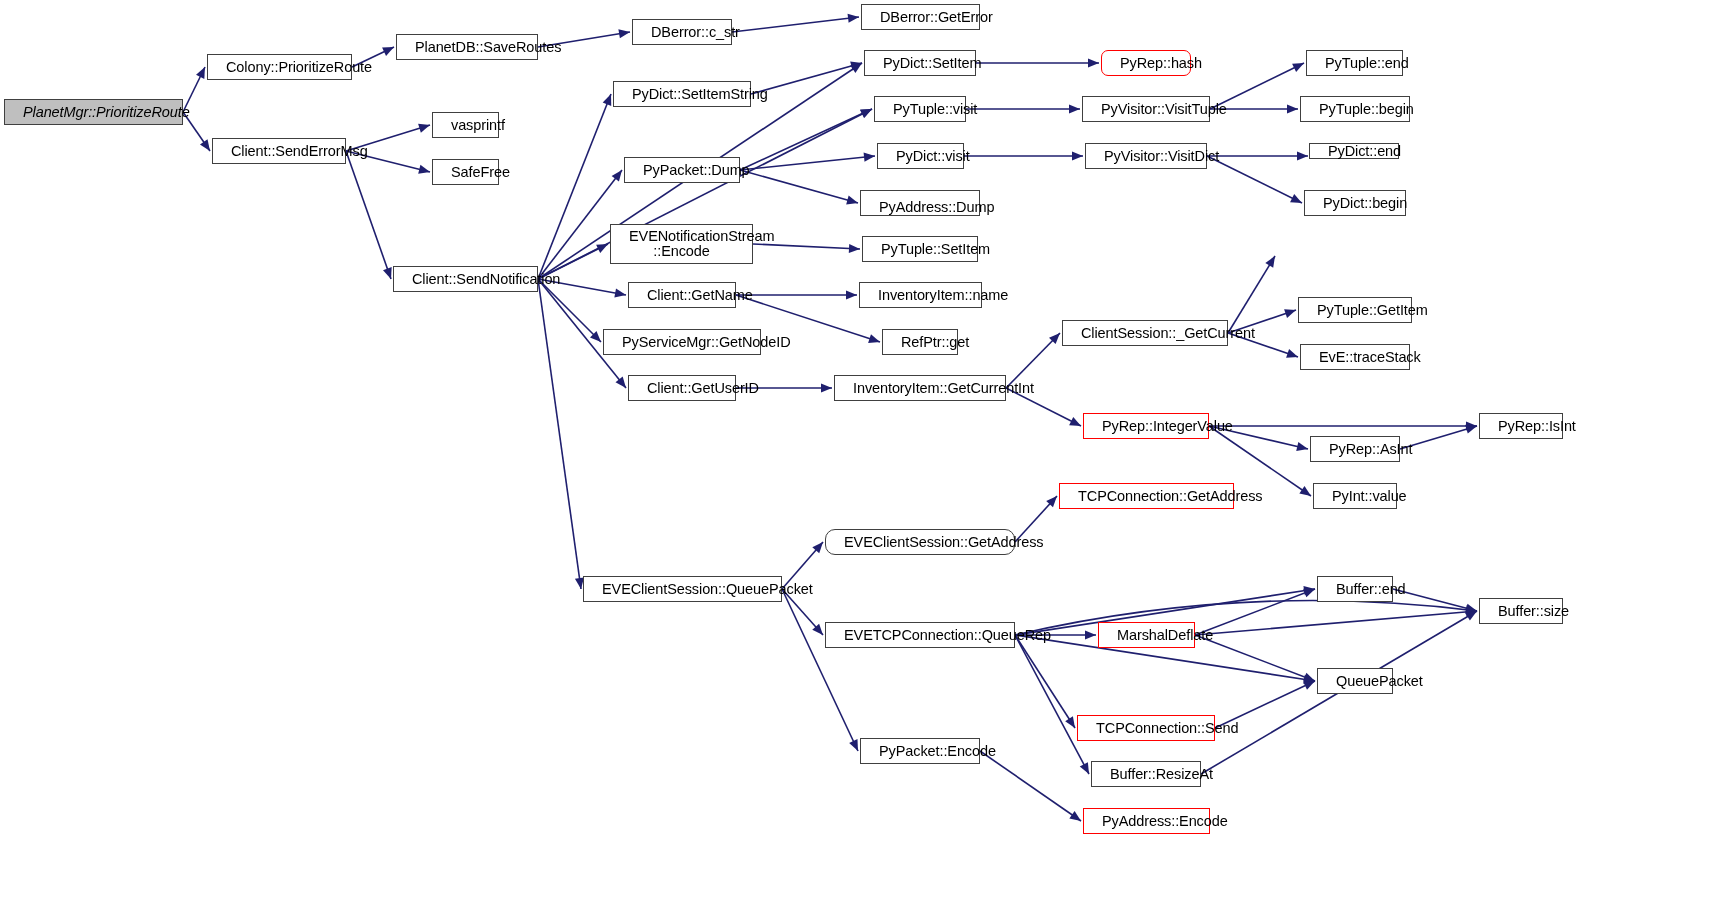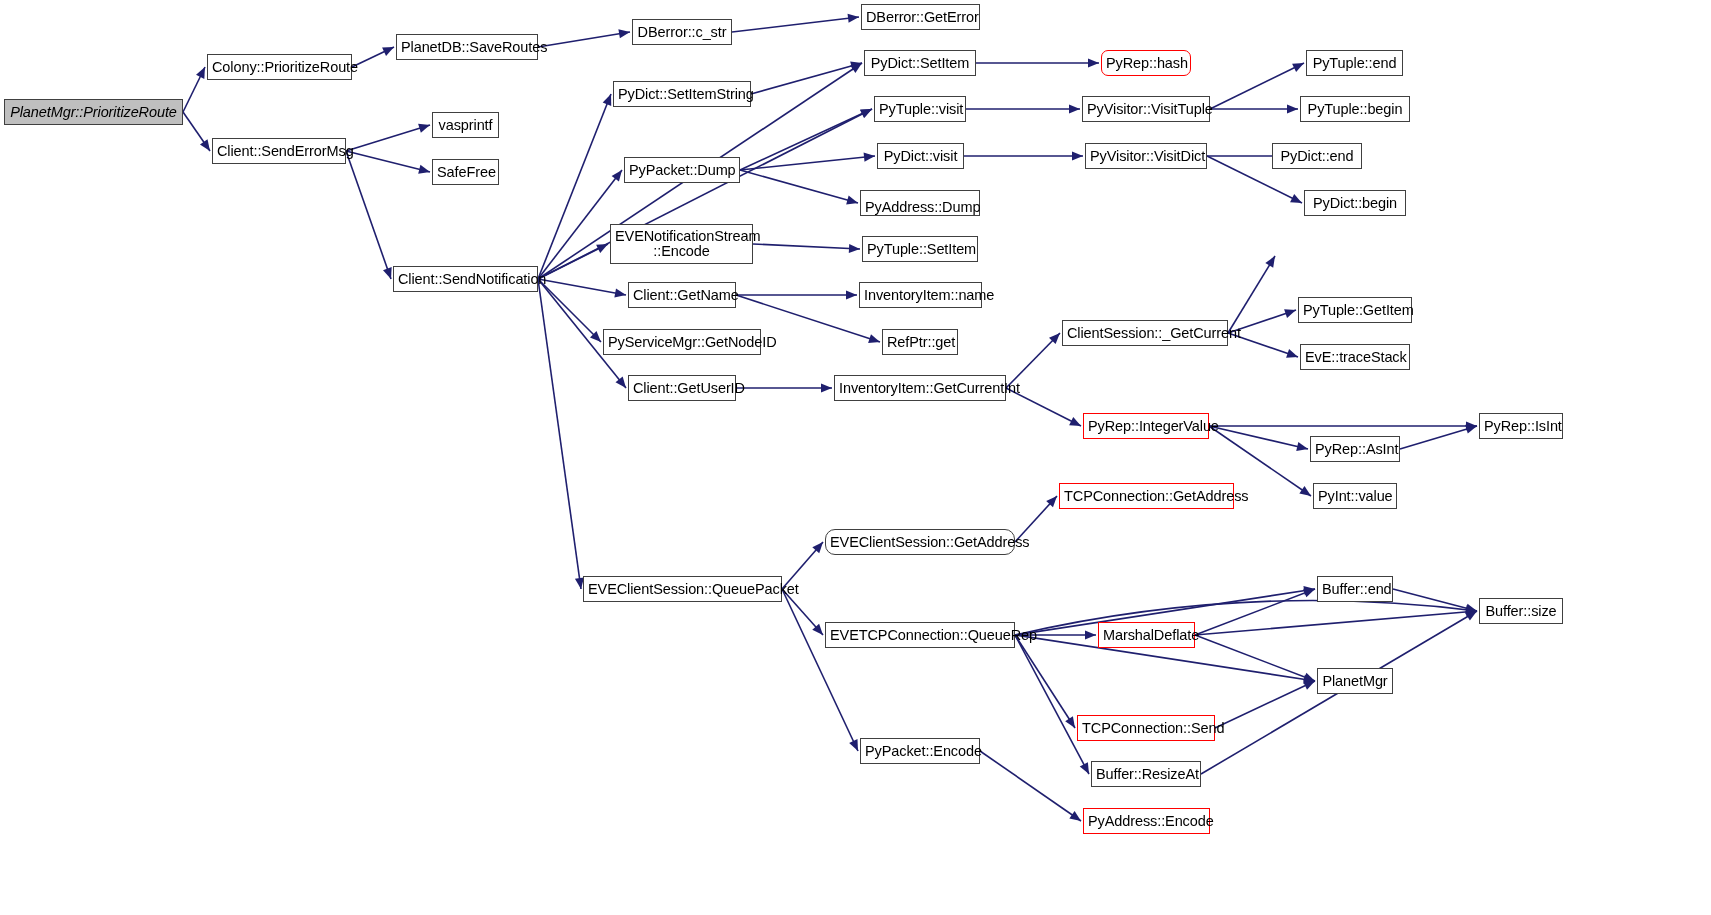--- a/index.html
+++ b/index.html
@@ -31,21 +31,21 @@
     align-items: center;
     justify-content: center;
     text-align: center;
     background: #ffffff;
     border: 1px solid #404040;
     color: #000000;
     font-size: 14.5px;
     line-height: 15px;
     letter-spacing: -0.1px;
     white-space: pre-line;
-    padding: 0 4px;
+    padding: 0 18px;
     z-index: 2;
   }
   .node.red {
     border-color: #ff0000;
   }
   .node.root {
     background: #bfbfbf;
     border-color: #404040;
   }
   .node-label {
@@ -303,21 +303,21 @@
     <div class="node" style="left: 864px; top: 50px; width: 112px; height: 26px;"><span class="node-label">PyDict::SetItem</span></div>
     <div class="node red" style="left: 1101px; top: 50px; width: 90px; height: 26px; border-radius: 7px;"><span class="node-label">PyRep::hash</span></div>
     <div class="node" style="left: 624px; top: 157px; width: 116px; height: 26px;"><span class="node-label">PyPacket::Dump</span></div>
     <div class="node" style="left: 874px; top: 96px; width: 92px; height: 26px;"><span class="node-label">PyTuple::visit</span></div>
     <div class="node" style="left: 877px; top: 143px; width: 87px; height: 26px;"><span class="node-label">PyDict::visit</span></div>
     <div class="node" style="left: 860px; top: 190px; width: 120px; height: 26px; align-items: flex-end;"><span class="node-label">PyAddress::Dump</span></div>
     <div class="node" style="left: 1082px; top: 96px; width: 128px; height: 26px;"><span class="node-label">PyVisitor::VisitTuple</span></div>
     <div class="node" style="left: 1085px; top: 143px; width: 122px; height: 26px;"><span class="node-label">PyVisitor::VisitDict</span></div>
     <div class="node" style="left: 1306px; top: 50px; width: 97px; height: 26px;"><span class="node-label">PyTuple::end</span></div>
     <div class="node" style="left: 1300px; top: 96px; width: 110px; height: 26px;"><span class="node-label">PyTuple::begin</span></div>
-    <div class="node" style="left: 1272px; top: 143px; width: 90px; height: 26px;"><span class="node-label">PyDict::end</span></div>
+    <div class="node" style="left: 1309px; top: 143px; width: 90px; height: 16px;"><span class="node-label">PyDict::end</span></div>
     <div class="node" style="left: 1304px; top: 190px; width: 102px; height: 26px;"><span class="node-label">PyDict::begin</span></div>
     <div class="node" style="left: 393px; top: 266px; width: 145px; height: 26px;"><span class="node-label">Client::SendNotification</span></div>
     <div class="node" style="left: 610px; top: 224px; width: 143px; height: 40px;"><span class="node-label">EVENotificationStream
 ::Encode</span></div>
     <div class="node" style="left: 628px; top: 282px; width: 108px; height: 26px;"><span class="node-label">Client::GetName</span></div>
     <div class="node" style="left: 603px; top: 329px; width: 158px; height: 26px;"><span class="node-label">PyServiceMgr::GetNodeID</span></div>
     <div class="node" style="left: 628px; top: 375px; width: 108px; height: 26px;"><span class="node-label">Client::GetUserID</span></div>
     <div class="node" style="left: 862px; top: 236px; width: 116px; height: 26px;"><span class="node-label">PyTuple::SetItem</span></div>
     <div class="node" style="left: 859px; top: 282px; width: 123px; height: 26px;"><span class="node-label">InventoryItem::name</span></div>
     <div class="node" style="left: 882px; top: 329px; width: 76px; height: 26px;"><span class="node-label">RefPtr::get</span></div>
@@ -328,19 +328,19 @@
     <div class="node red" style="left: 1083px; top: 413px; width: 126px; height: 26px;"><span class="node-label">PyRep::IntegerValue</span></div>
     <div class="node" style="left: 1310px; top: 436px; width: 90px; height: 26px;"><span class="node-label">PyRep::AsInt</span></div>
     <div class="node" style="left: 1313px; top: 483px; width: 84px; height: 26px;"><span class="node-label">PyInt::value</span></div>
     <div class="node" style="left: 1479px; top: 413px; width: 84px; height: 26px;"><span class="node-label">PyRep::IsInt</span></div>
     <div class="node red" style="left: 1059px; top: 483px; width: 175px; height: 26px;"><span class="node-label">TCPConnection::GetAddress</span></div>
     <div class="node" style="left: 825px; top: 529px; width: 190px; height: 26px; border-radius: 10px;"><span class="node-label">EVEClientSession::GetAddress</span></div>
     <div class="node" style="left: 583px; top: 576px; width: 199px; height: 26px;"><span class="node-label">EVEClientSession::QueuePacket</span></div>
     <div class="node" style="left: 825px; top: 622px; width: 190px; height: 26px;"><span class="node-label">EVETCPConnection::QueueRep</span></div>
     <div class="node red" style="left: 1098px; top: 622px; width: 97px; height: 26px;"><span class="node-label">MarshalDeflate</span></div>
     <div class="node" style="left: 1317px; top: 576px; width: 76px; height: 26px;"><span class="node-label">Buffer::end</span></div>
-    <div class="node" style="left: 1317px; top: 668px; width: 76px; height: 26px;"><span class="node-label">PlanetMgr</span></div>
+    <div class="node" style="left: 1317px; top: 668px; width: 76px; height: 26px;"><span class="node-label">QueuePacket</span></div>
     <div class="node red" style="left: 1077px; top: 715px; width: 138px; height: 26px;"><span class="node-label">TCPConnection::Send</span></div>
     <div class="node" style="left: 1479px; top: 598px; width: 84px; height: 26px;"><span class="node-label">Buffer::size</span></div>
     <div class="node" style="left: 860px; top: 738px; width: 120px; height: 26px;"><span class="node-label">PyPacket::Encode</span></div>
     <div class="node" style="left: 1091px; top: 761px; width: 110px; height: 26px;"><span class="node-label">Buffer::ResizeAt</span></div>
     <div class="node red" style="left: 1083px; top: 808px; width: 127px; height: 26px;"><span class="node-label">PyAddress::Encode</span></div>
   </div>
 
 </body></html>

